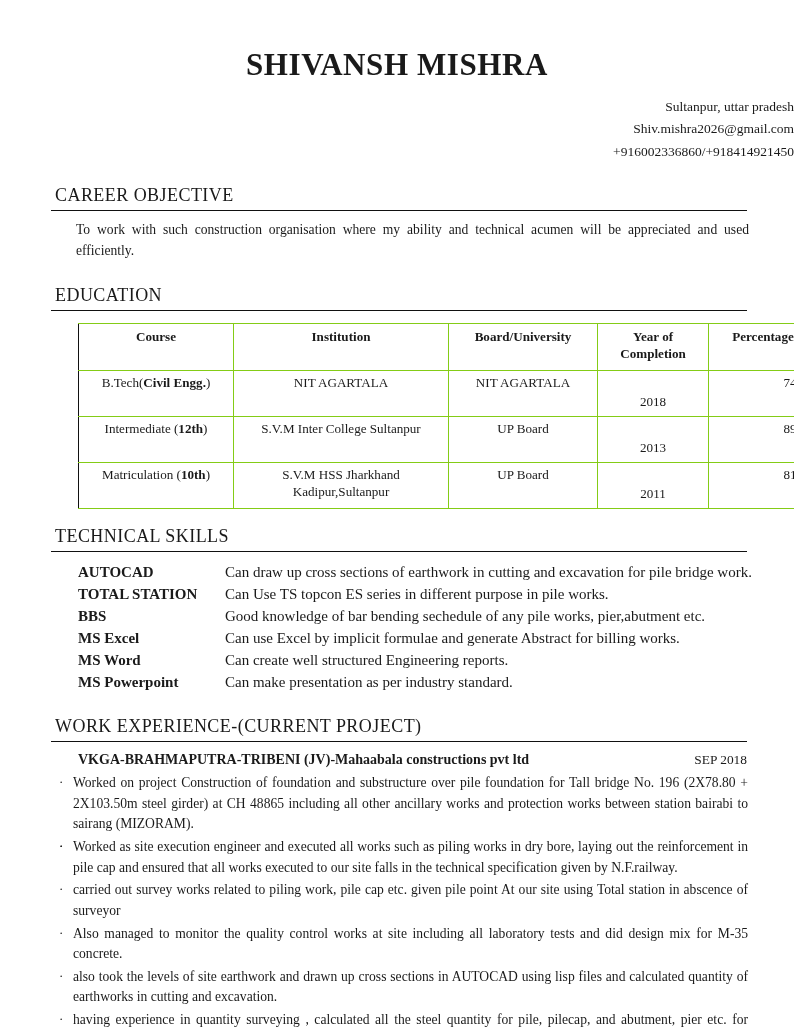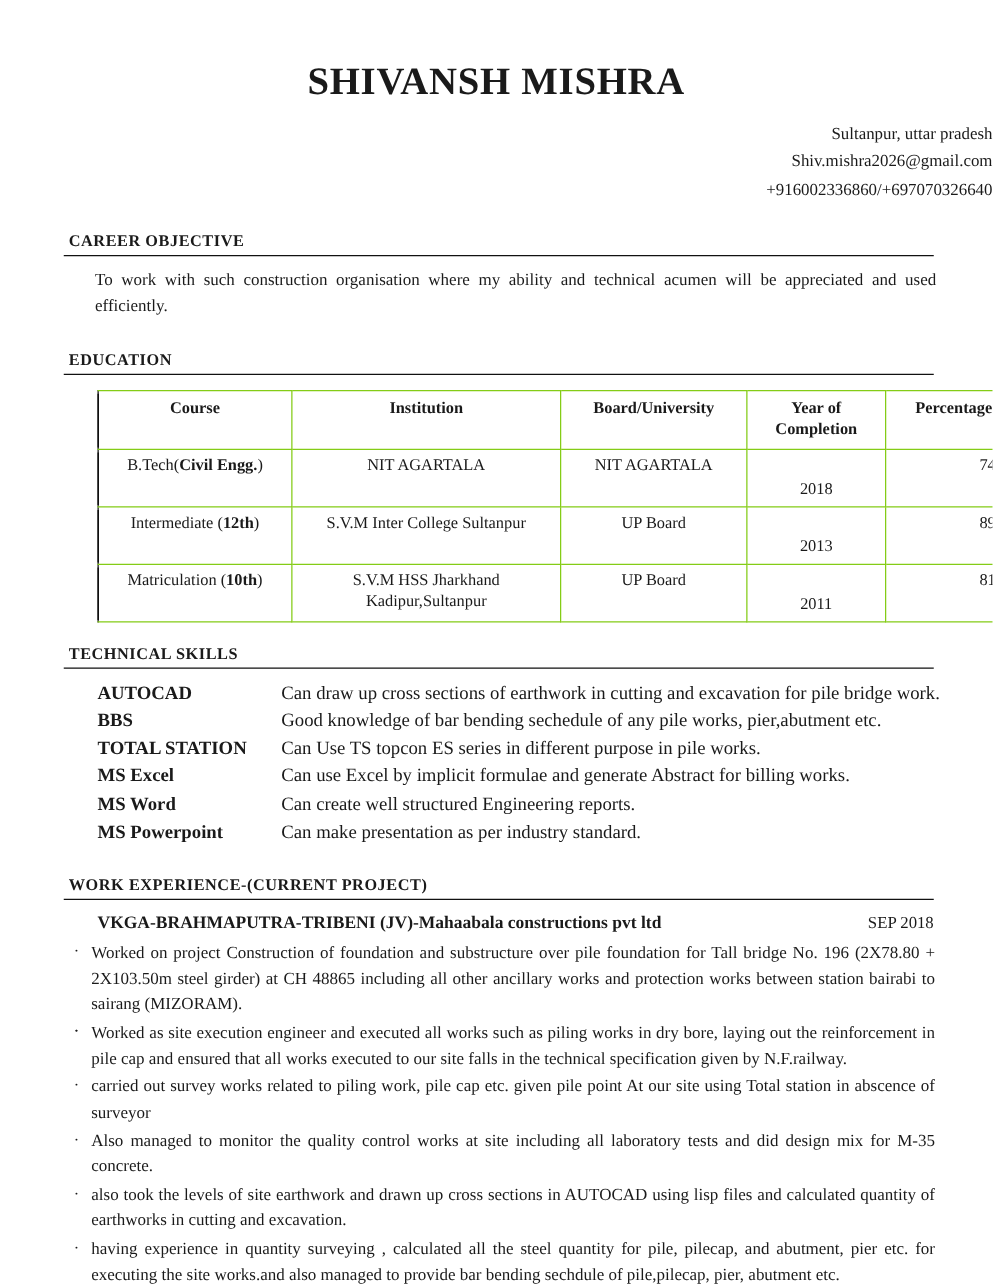--- a/index.html
+++ b/index.html
@@ -42,22 +42,22 @@
   .hdr-line.l1 { padding-top: 17px; }
   .hdr-line.l2 { padding-top: 9px; }
   .hdr-line.l3 { padding-top: 9px; }
 
   
   .section {
     margin-left: 51px;
     width: 696px;
   }
   .section-title {
-    font-size: 13px;
-    font-weight: bold;
+    font-size: 18px;
+    font-weight: normal;
     letter-spacing: 0.45px;
     padding-left: 4px;
     line-height: 1.1;
   }
   .section-rule {
     border-top: 1.4px solid #111;
     margin-top: 4px;
     width: 696px;
   }
 
@@ -168,21 +168,21 @@
 </style>
 </head>
 <body>
 
 <div class="page">
 
   <div>
     <div class="hdr-name">SHIVANSH MISHRA</div>
     <div class="hdr-line l1">Sultanpur, uttar pradesh</div>
     <div class="hdr-line l2">Shiv.mishra2026@gmail.com</div>
-    <div class="hdr-line l3">+916002336860/+697070326640</div>
+    <div class="hdr-line l3">+916002336860/+918414921450</div>
   </div>
 
   <div class="section" style="margin-top:28px;">
     <div class="section-title">CAREER OBJECTIVE</div>
     <div class="section-rule"></div>
   </div>
   <div class="objective">To work with such construction organisation where my ability and technical acumen will be appreciated and used efficiently.</div>
 
   <div class="section" style="margin-top:25px;">
     <div class="section-title">EDUCATION</div>
@@ -243,26 +243,26 @@
   <div class="section" style="margin-top:18px;">
     <div class="section-title">TECHNICAL SKILLS</div>
     <div class="section-rule"></div>
   </div>
   <div class="skills">
     <div class="skill-row">
       <div class="skill-name">AUTOCAD</div>
       <div class="skill-desc">Can draw up cross sections of earthwork in cutting and excavation for pile bridge work.</div>
     </div>
     <div class="skill-row">
+      <div class="skill-name">TOTAL STATION</div>
+      <div class="skill-desc">Can Use TS topcon ES series in different purpose in pile works.</div>
+    </div>
+    <div class="skill-row">
       <div class="skill-name">BBS</div>
       <div class="skill-desc">Good knowledge of bar bending sechedule of any pile works, pier,abutment etc.</div>
-    </div>
-    <div class="skill-row">
-      <div class="skill-name">TOTAL STATION</div>
-      <div class="skill-desc">Can Use TS topcon ES series in different purpose in pile works.</div>
     </div>
     <div class="skill-row">
       <div class="skill-name">MS Excel</div>
       <div class="skill-desc">Can use Excel by implicit formulae and generate Abstract for billing works.</div>
     </div>
     <div class="skill-row">
       <div class="skill-name">MS Word</div>
       <div class="skill-desc">Can create well structured Engineering reports.</div>
     </div>
     <div class="skill-row">

